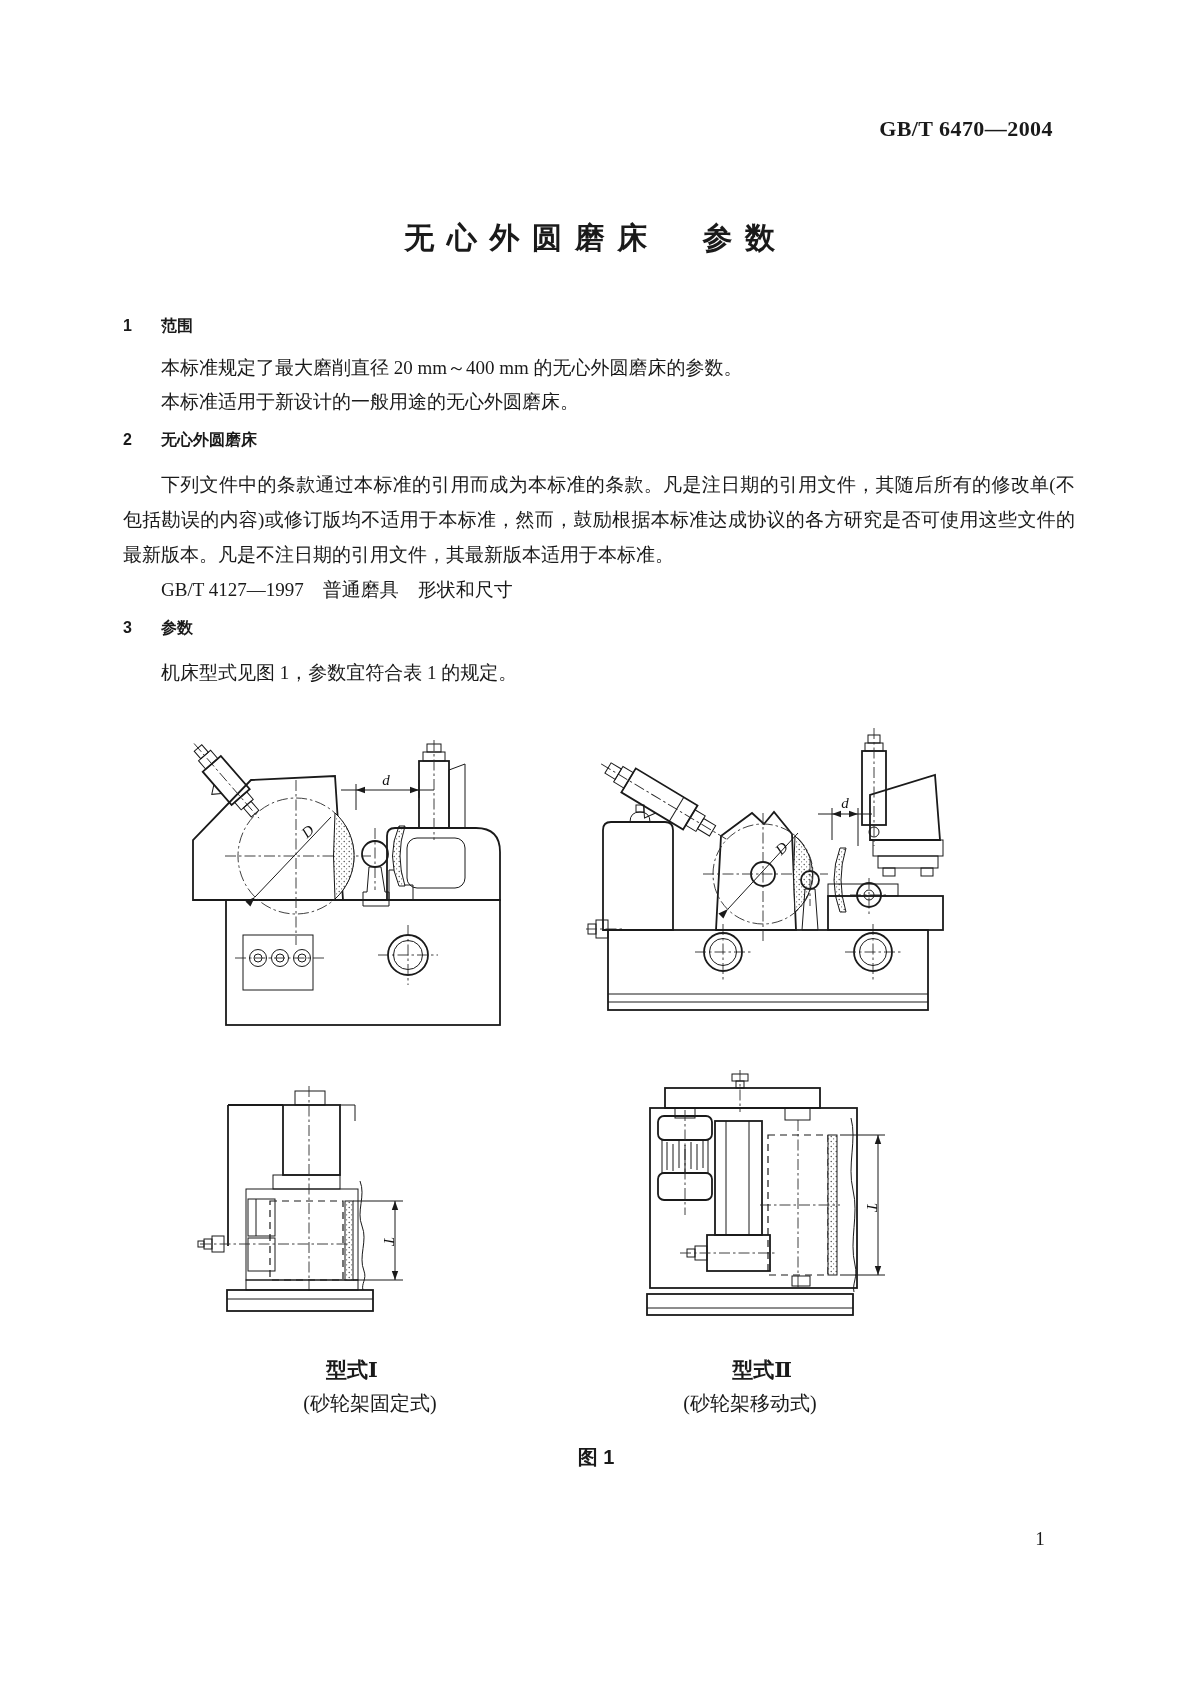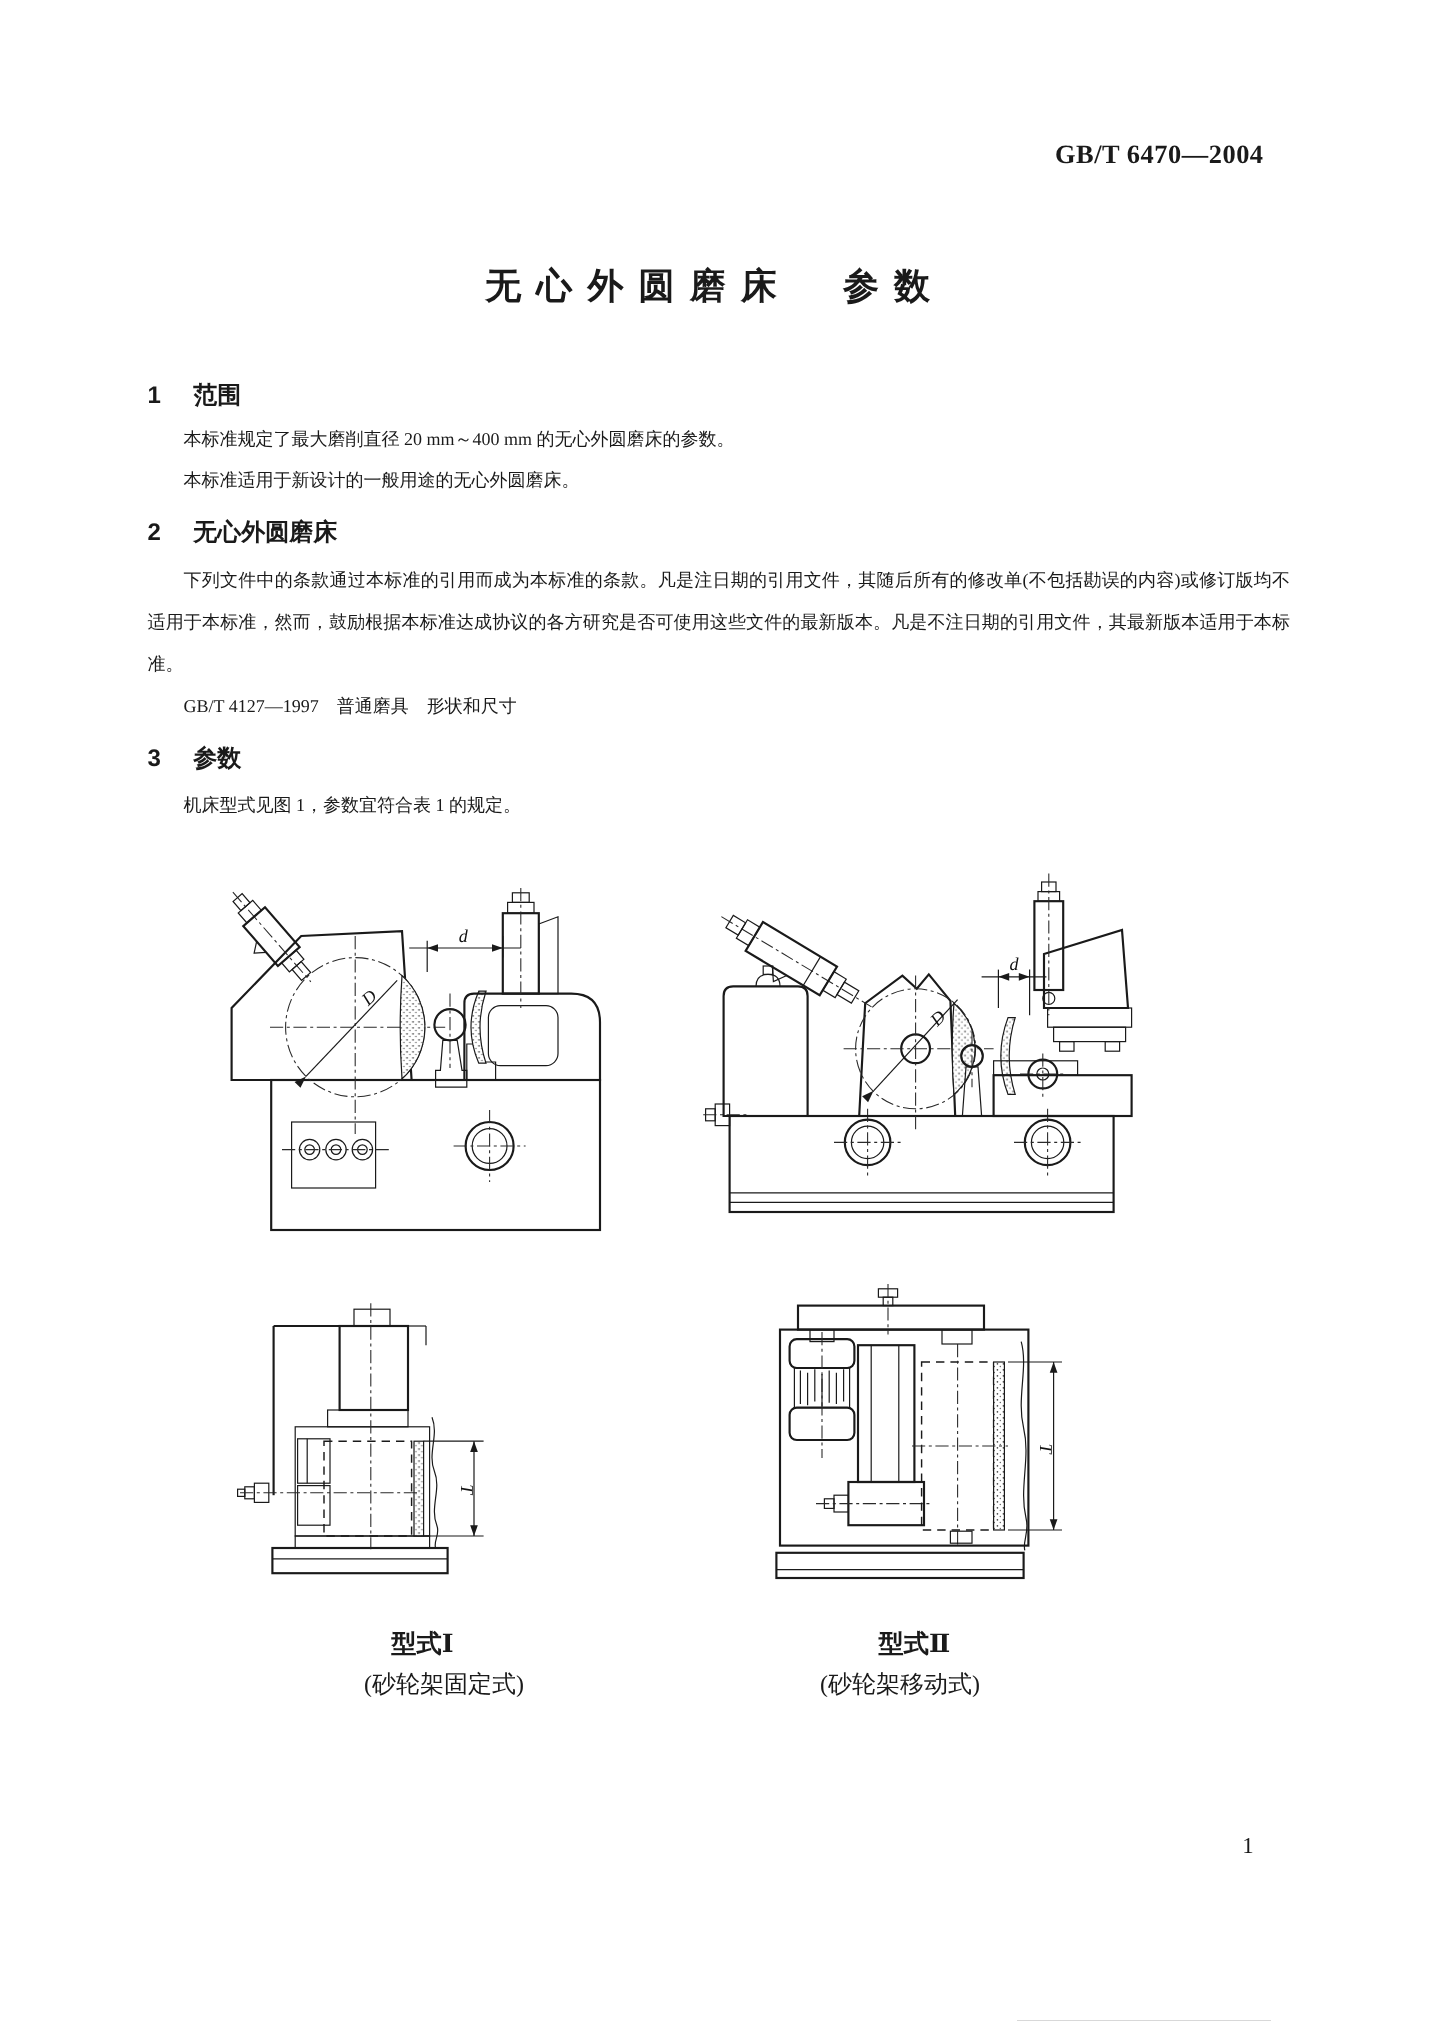--- a/index.html
+++ b/index.html
@@ -4,24 +4,24 @@
 <style>
   html,body{margin:0;padding:0;background:#9a9a9a;}
   .page{position:relative;width:1191px;height:1684px;background:#ffffff;color:#1a1a1a;
         font-family:"Liberation Serif","DejaVu Serif",serif;overflow:hidden;margin:0 auto;}
   .hdr{position:absolute;top:116px;right:138px;font-size:22px;font-weight:bold;
        font-family:"Liberation Serif",serif;letter-spacing:0.02em;}
   .doc-title{position:absolute;top:218px;left:120px;width:952px;text-align:center;
        font-family:"Liberation Sans","DejaVu Sans",sans-serif;font-weight:bold;
        font-size:30px;letter-spacing:0.42em;white-space:nowrap;}
   .sec-heading{position:absolute;left:123px;width:952px;
-       font-family:"Liberation Sans","DejaVu Sans",sans-serif;font-weight:bold;font-size:20px;}
+       font-family:"Liberation Sans","DejaVu Sans",sans-serif;font-weight:bold;font-size:16px;}
   .sec-num{display:inline-block;min-width:14px;}
   .sec-title{margin-left:24px;}
-  .body-p{position:absolute;left:123px;width:952px;margin:0;font-size:15px;
+  .body-p{position:absolute;left:123px;width:952px;margin:0;font-size:19px;
        line-height:35px;text-indent:2em;text-align:justify;}
   .it{font-style:italic;}
   .fig-label{position:absolute;width:300px;text-align:center;font-size:21px;font-weight:bold;}
   .fig-sublabel{position:absolute;width:300px;text-align:center;font-size:20px;}
   .fig-caption{position:absolute;left:120px;top:1444px;width:952px;text-align:center;
        font-family:"Liberation Sans","DejaVu Sans",sans-serif;font-weight:bold;font-size:20px;}
   .page-num{position:absolute;left:1018px;top:1528px;width:44px;text-align:center;font-size:19px;}
   svg{position:absolute;overflow:visible;}
   svg *{vector-effect:none;}
   .ol{stroke:#1a1a1a;fill:none;stroke-width:1.8;}
@@ -348,16 +348,17 @@
       <path class="ar" d="M243,205 L239.8,196 L246.2,196 Z"></path>
       <text class="dim-label" x="232" y="137" text-anchor="middle" transform="rotate(90 232 137)">T</text>
     </g>
   </svg>
 
   <div class="fig-label" style="left:202px;top:1356px">型式Ⅰ</div>
   <div class="fig-sublabel" style="left:220px;top:1390px">(砂轮架固定式)</div>
   <div class="fig-label" style="left:612px;top:1356px">型式Ⅱ</div>
   <div class="fig-sublabel" style="left:600px;top:1390px">(砂轮架移动式)</div>
 
+  <div class="fig-caption">图 1</div>
 
   <div class="page-num">1</div>
 
 </div>
 
 </body></html>

